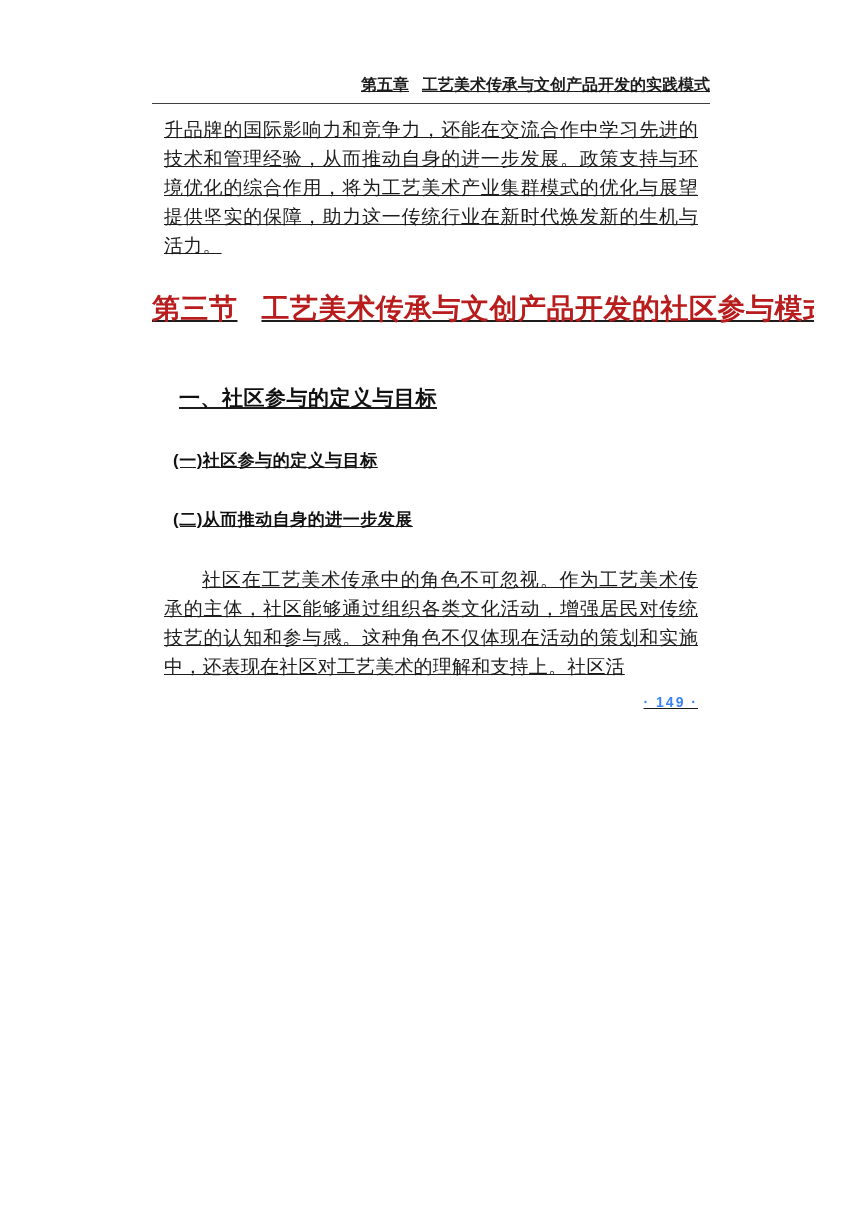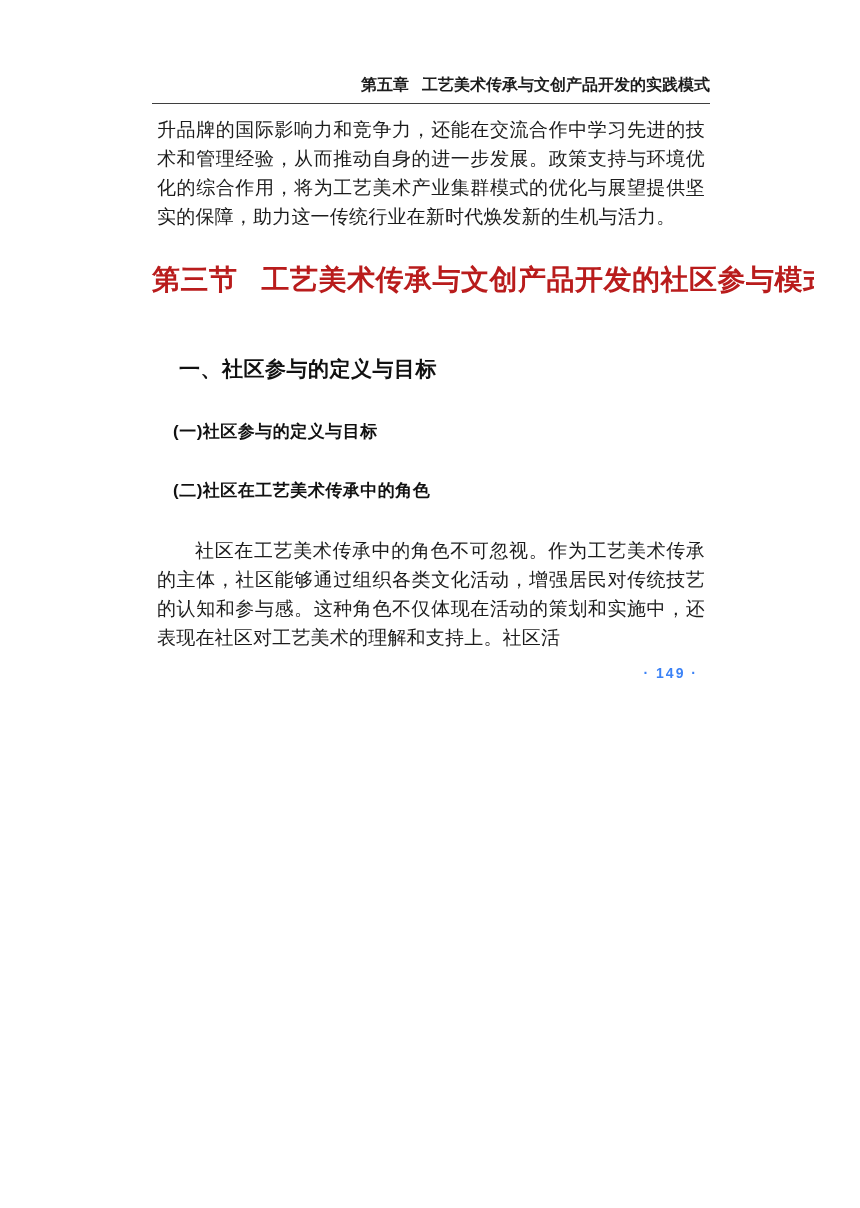--- a/index.html
+++ b/index.html
@@ -10,20 +10,21 @@
   .page {
     position: relative;
     width: 768px;
     height: 1208px;
     margin: 0 auto;
     background: #ffffff;
     box-sizing: border-box;
     padding: 75px 104px 0 106px;
     color: #1c1c1c;
     overflow: hidden;
+    text-decoration: underline;
   }
   
   .running-header {
     text-align: right;
     font-family: "Liberation Sans", "DejaVu Sans", sans-serif;
     font-weight: bold;
     font-size: 16px;
     line-height: 20px;
     color: #1c1c1c;
     padding-bottom: 8px;
@@ -33,21 +34,21 @@
   .running-header .chapter-label {
     margin-right: 13px;
   }
   
   .para {
     font-family: "Liberation Serif", "DejaVu Serif", serif;
     font-size: 19px;
     line-height: 29px;
     text-align: justify;
     text-align-last: left;
-    margin: 5px;
+    margin: 12px;
     color: #1c1c1c;
     letter-spacing: 0.2px;
   }
   .para.indent {
     text-indent: 2em;
   }
   .para.continued {
     margin-top: 11px;
   }
   
@@ -122,19 +123,19 @@
   <h1 class="section-title">
     <span class="section-label">第三节</span><span>工艺美术传承与文创产品开发的社区参与模式</span>
   </h1>
 
   <h2 class="subsection-title">一、社区参与的定义与目标</h2>
 
   <h3 class="clause-heading">(一)社区参与的定义与目标</h3>
 
 
 
-  <h3 class="clause-heading second">(二)社区在工艺美术传承中的角色</h3>
+  <h3 class="clause-heading second">(二)从而推动自身的进一步发展</h3>
 
   <p class="para indent after-heading">社区在工艺美术传承中的角色不可忽视。作为工艺美术传承的主体，社区能够通过组织各类文化活动，增强居民对传统技艺的认知和参与感。这种角色不仅体现在活动的策划和实施中，还表现在社区对工艺美术的理解和支持上。社区活</p>
 
   <div class="page-number">· 149 ·</div>
 
 </div>
 
 </body></html>

